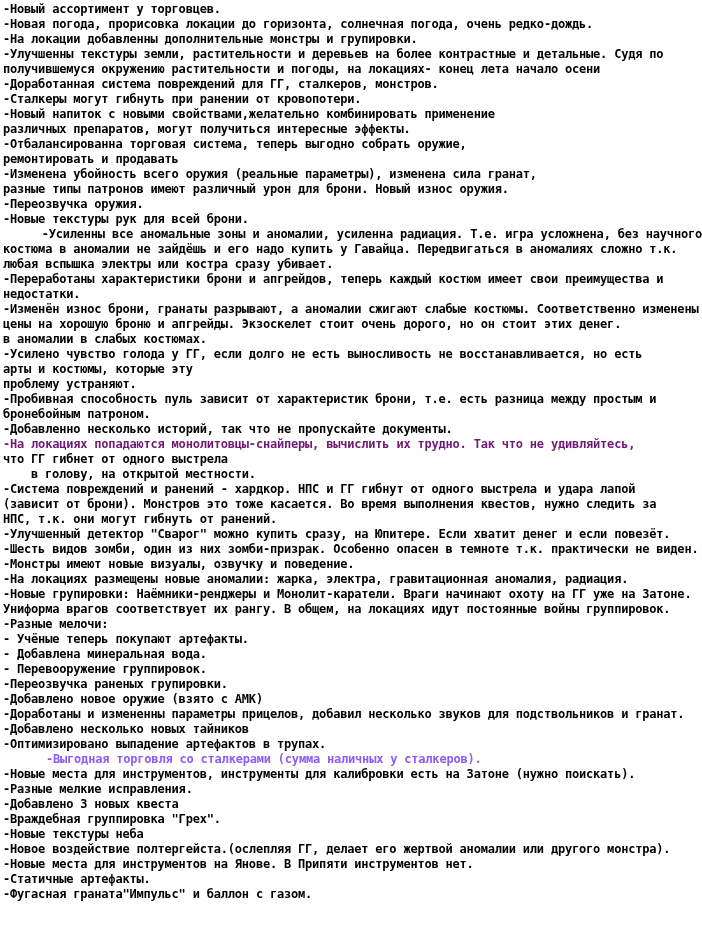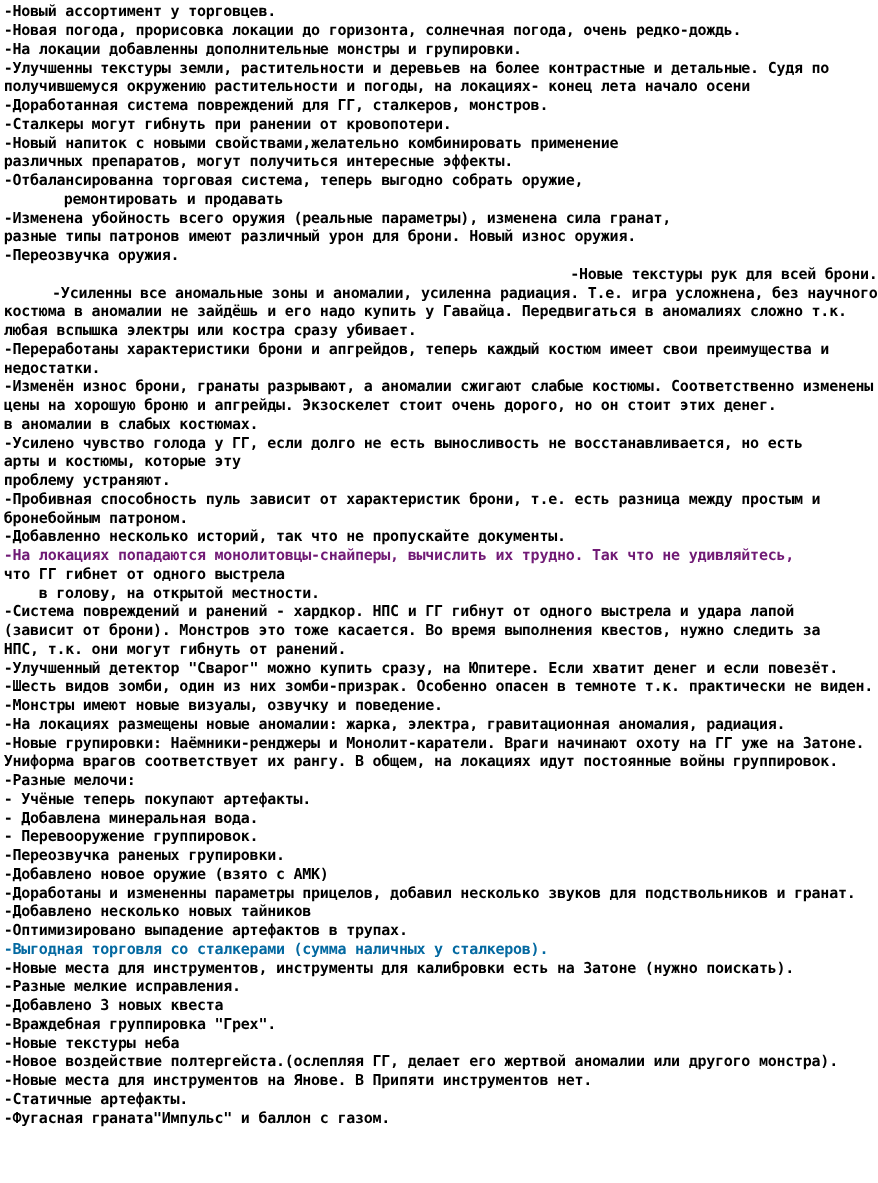--- a/index.html
+++ b/index.html
@@ -38,25 +38,25 @@
       <div class="line" style="color: rgb(0, 0, 0);">-Новый ассортимент у торговцев.</div>
       <div class="line" style="color: rgb(0, 0, 0);">-Новая погода, прорисовка локации до горизонта, солнечная погода, очень редко-дождь.</div>
       <div class="line" style="color: rgb(0, 0, 0);">-На локации добавленны дополнительные монстры и групировки.</div>
       <div class="line" style="color: rgb(0, 0, 0);">-Улучшенны текстуры земли, растительности и деревьев на более контрастные и детальные. Судя по</div>
       <div class="line" style="color: rgb(0, 0, 0);">получившемуся окружению растительности и погоды, на локациях- конец лета начало осени</div>
       <div class="line" style="color: rgb(0, 0, 0);">-Доработанная система повреждений для ГГ, сталкеров, монстров.</div>
       <div class="line" style="color: rgb(0, 0, 0);">-Сталкеры могут гибнуть при ранении от кровопотери.</div>
       <div class="line" style="color: rgb(0, 0, 0);">-Новый напиток с новыми свойствами,желательно комбинировать применение</div>
       <div class="line" style="color: rgb(0, 0, 0);">различных препаратов, могут получиться интересные эффекты.</div>
       <div class="line" style="color: rgb(0, 0, 0);">-Отбалансированна торговая система, теперь выгодно собрать оружие,</div>
-      <div class="line" style="color: rgb(0, 0, 0); margin-left: 48px;">ремонтировать и продавать</div>
+      <div class="line" style="color: rgb(0, 0, 0);">ремонтировать и продавать</div>
       <div class="line" style="color: rgb(0, 0, 0);">-Изменена убойность всего оружия (реальные параметры), изменена сила гранат,</div>
       <div class="line" style="color: rgb(0, 0, 0);">разные типы патронов имеют различный урон для брони. Новый износ оружия.</div>
       <div class="line" style="color: rgb(0, 0, 0);">-Переозвучка оружия.</div>
-      <div class="line" style="color: rgb(0, 0, 0); text-align: right;">-Новые текстуры рук для всей брони.</div>
+      <div class="line" style="color: rgb(0, 0, 0);">-Новые текстуры рук для всей брони.</div>
       <div class="line" style="color: rgb(0, 0, 0); text-align: right;">-Усиленны все аномальные зоны и аномалии, усиленна радиация. Т.е. игра усложнена, без научного</div>
       <div class="line" style="color: rgb(0, 0, 0);">костюма в аномалии не зайдёшь и его надо купить у Гавайца. Передвигаться в аномалиях сложно т.к.</div>
       <div class="line" style="color: rgb(0, 0, 0);">любая вспышка электры или костра сразу убивает.</div>
       <div class="line" style="color: rgb(0, 0, 0);">-Переработаны характеристики брони и апгрейдов, теперь каждый костюм имеет свои преимущества и</div>
       <div class="line" style="color: rgb(0, 0, 0);">недостатки.</div>
       <div class="line" style="color: rgb(0, 0, 0);">-Изменён износ брони, гранаты разрывают, а аномалии сжигают слабые костюмы. Соответственно изменены</div>
       <div class="line" style="color: rgb(0, 0, 0);">цены на хорошую броню и апгрейды. Экзоскелет стоит очень дорого, но он стоит этих денег.</div>
       <div class="line" style="color: rgb(0, 0, 0);">в аномалии в слабых костюмах.</div>
       <div class="line" style="color: rgb(0, 0, 0);">-Усилено чувство голода у ГГ, если долго не есть выносливость не восстанавливается, но есть</div>
       <div class="line" style="color: rgb(0, 0, 0);">арты и костюмы, которые эту</div>
@@ -78,21 +78,21 @@
       <div class="line" style="color: rgb(0, 0, 0);">Униформа врагов соответствует их рангу. В общем, на локациях идут постоянные войны группировок.</div>
       <div class="line" style="color: rgb(0, 0, 0);">-Разные мелочи:</div>
       <div class="line" style="color: rgb(0, 0, 0);">- Учёные теперь покупают артефакты.</div>
       <div class="line" style="color: rgb(0, 0, 0);">- Добавлена минеральная вода.</div>
       <div class="line" style="color: rgb(0, 0, 0);">- Перевооружение группировок.</div>
       <div class="line" style="color: rgb(0, 0, 0);">-Переозвучка раненых групировки.</div>
       <div class="line" style="color: rgb(0, 0, 0);">-Добавлено новое оружие (взято с АМК)</div>
       <div class="line" style="color: rgb(0, 0, 0);">-Доработаны и измененны параметры прицелов, добавил несколько звуков для подствольников и гранат.</div>
       <div class="line" style="color: rgb(0, 0, 0);">-Добавлено несколько новых тайников</div>
       <div class="line" style="color: rgb(0, 0, 0);">-Оптимизировано выпадение артефактов в трупах.</div>
-      <div class="line" style="color: #0369a1;">-Выгодная торговля со сталкерами (сумма наличных у сталкеров).</div>
+      <div class="line" style="color: #8b5cf6; margin-left: 43px;">-Выгодная торговля со сталкерами (сумма наличных у сталкеров).</div>
       <div class="line" style="color: rgb(0, 0, 0);">-Новые места для инструментов, инструменты для калибровки есть на Затоне (нужно поискать).</div>
       <div class="line" style="color: rgb(0, 0, 0);">-Разные мелкие исправления.</div>
       <div class="line" style="color: rgb(0, 0, 0);">-Добавлено 3 новых квеста</div>
       <div class="line" style="color: rgb(0, 0, 0);">-Враждебная группировка "Грех".</div>
       <div class="line" style="color: rgb(0, 0, 0);">-Новые текстуры неба</div>
       <div class="line" style="color: rgb(0, 0, 0);">-Новое воздействие полтергейста.(ослепляя ГГ, делает его жертвой аномалии или другого монстра).</div>
       <div class="line" style="color: rgb(0, 0, 0);">-Новые места для инструментов на Янове. В Припяти инструментов нет.</div>
       <div class="line" style="color: rgb(0, 0, 0);">-Статичные артефакты.</div>
       <div class="line" style="color: rgb(0, 0, 0);">-Фугасная граната"Импульс" и баллон с газом.</div>
     </div>

